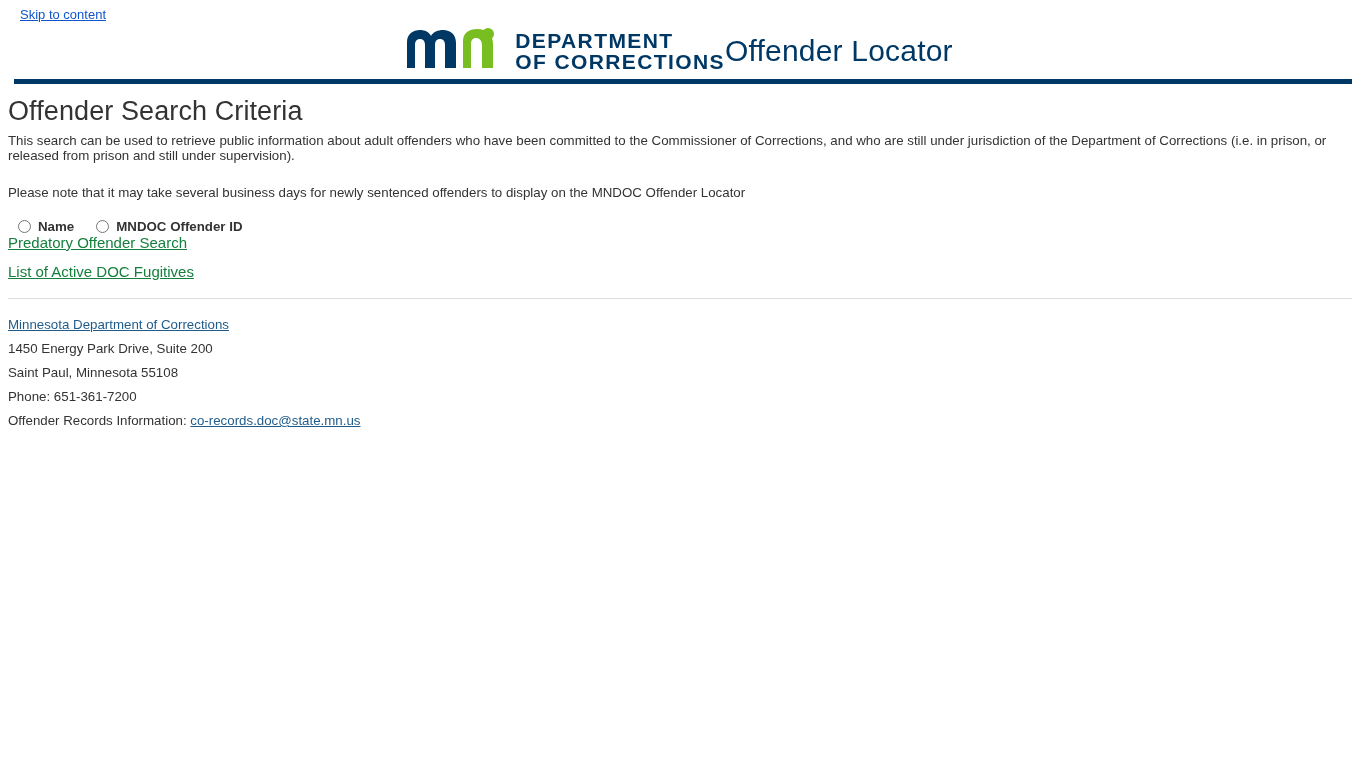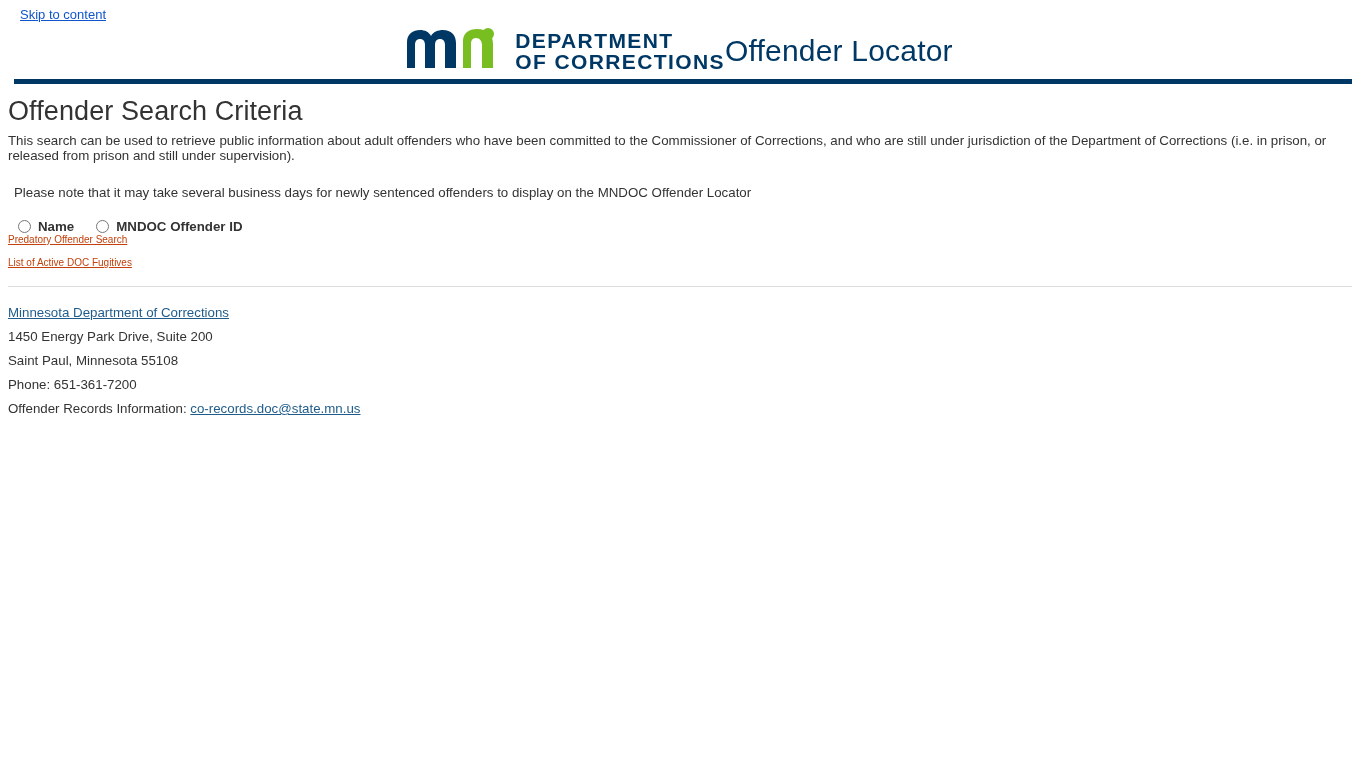--- a/index.html
+++ b/index.html
@@ -81,21 +81,21 @@
     font-size: 13.3px;
     line-height: 15px;
     margin: 0 0 0 0;
     color: #333333;
     max-width: 1320px;
   }
 
   p.note, p.start {
     font-size: 13.3px;
     line-height: 16px;
-    margin: 22px 0 0 6px;
+    margin: 22px 0 0 0;
     color: #333333;
   }
 
   .radio-row {
     margin: 18px 0 0 10px;
     display: flex;
     align-items: center;
     gap: 10px;
     font-size: 13.3px;
   }
@@ -122,23 +122,23 @@
 
   h2.section-title {
     font-size: 23px;
     font-weight: normal;
     color: #333333;
     margin: 58px 0 10px 0;
   }
 
   .other-links a {
     display: block;
-    font-size: 10px;
+    font-size: 15px;
     margin-bottom: 12px;
-    color: #c2410c;
+    color: #15803d;
     text-decoration: underline;
   }
 
   .divider {
     border: 0;
     border-top: 1px solid #dddddd;
     margin: 18px 0 14px 0;
   }
 
   .footer-line {

